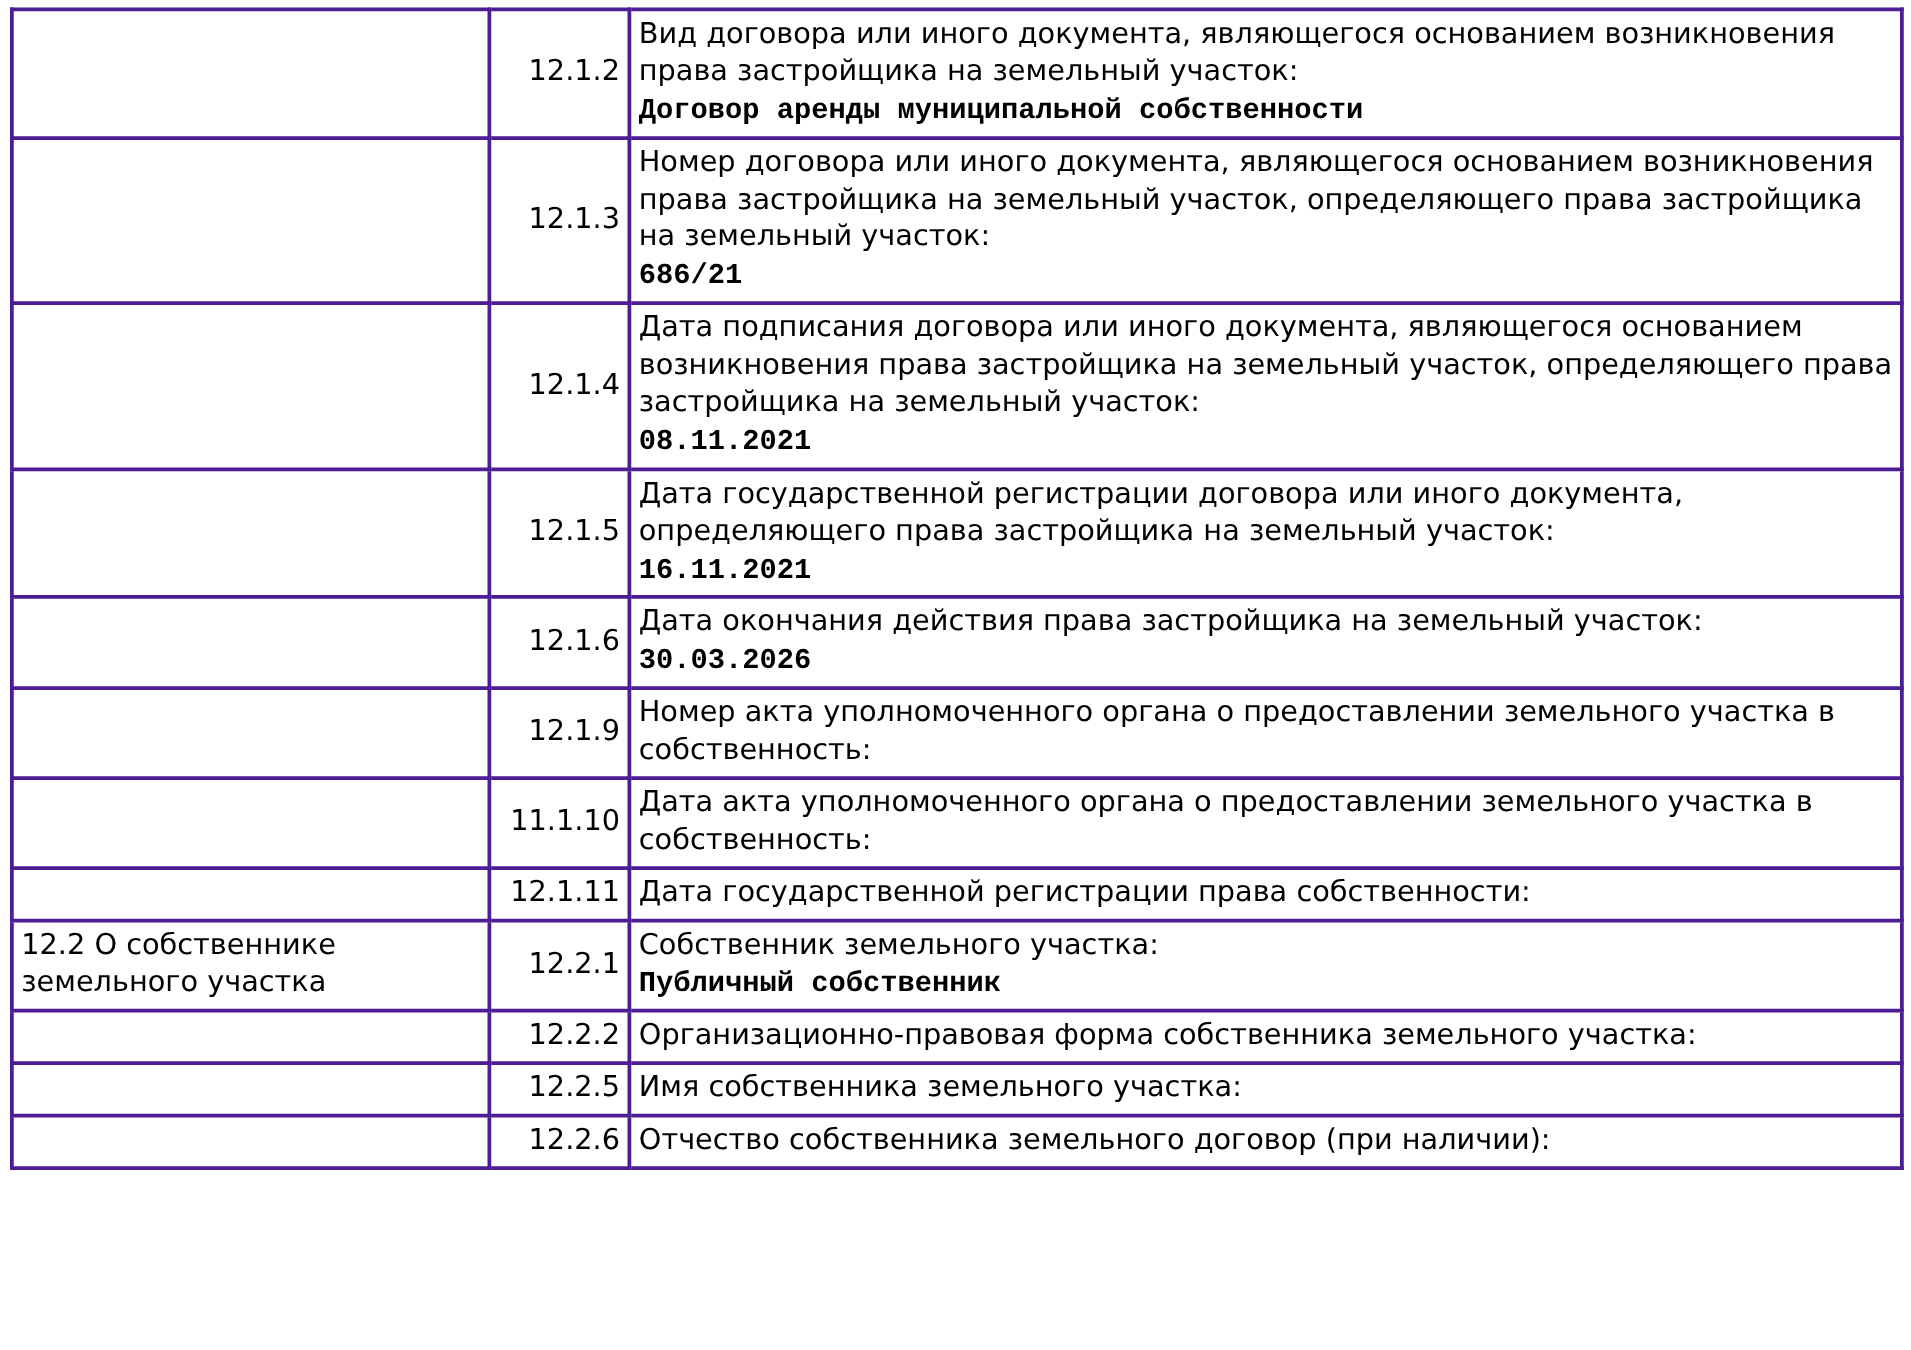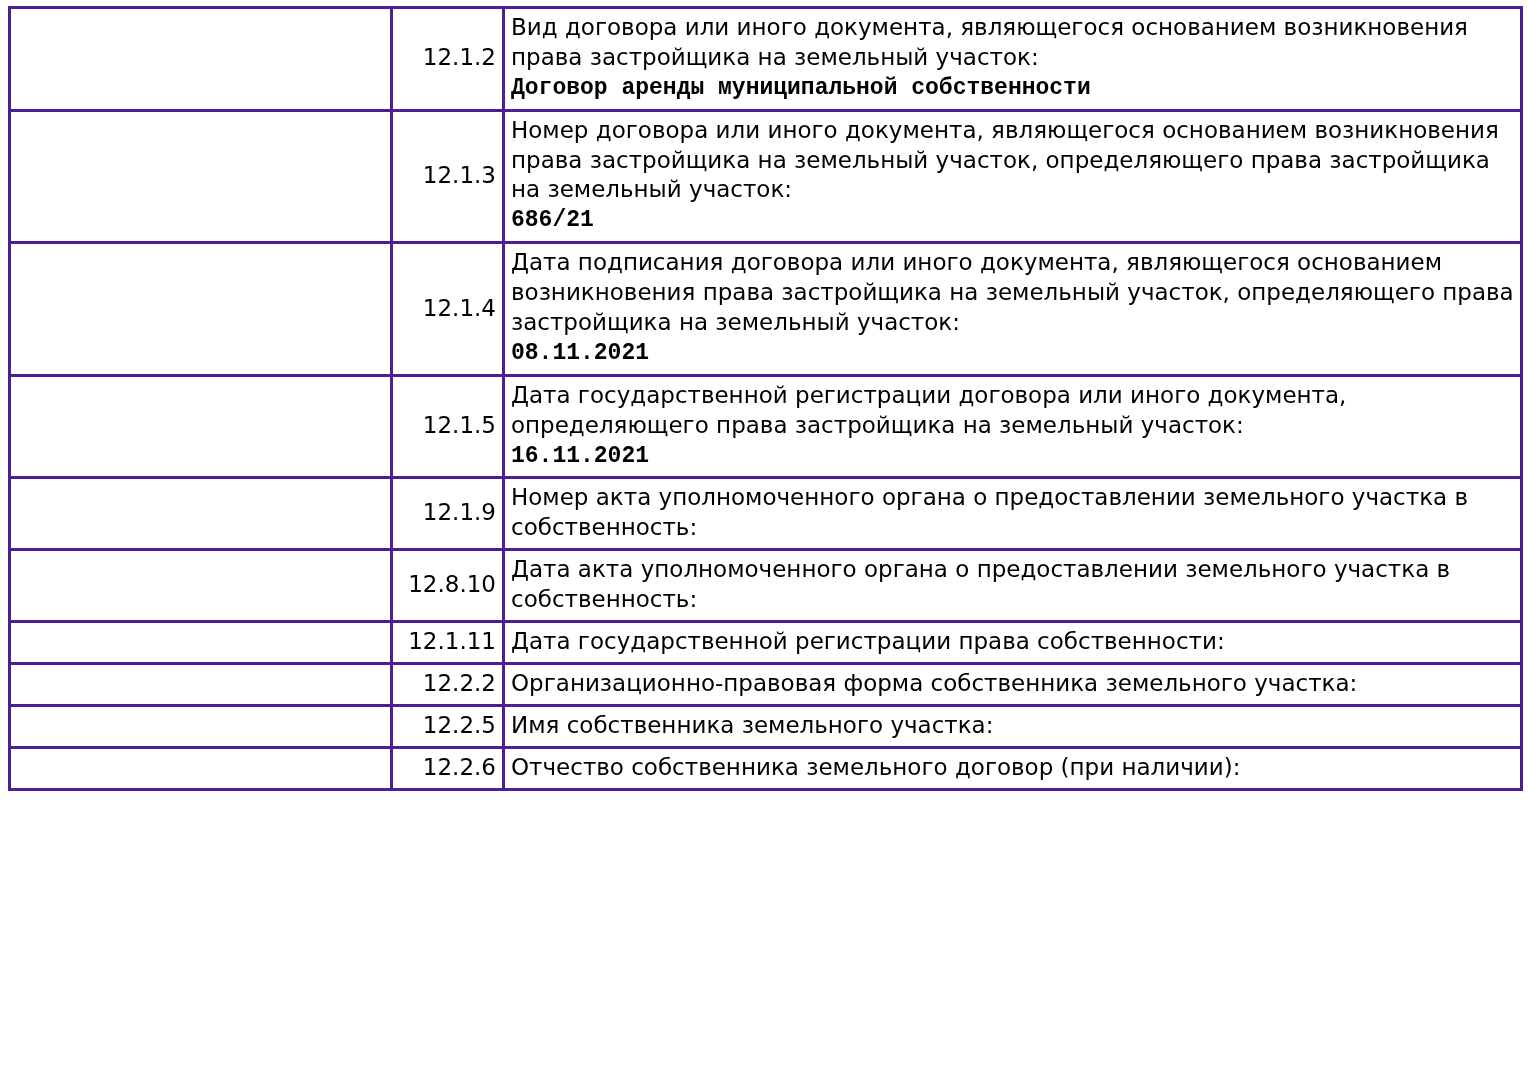--- a/index.html
+++ b/index.html
@@ -96,47 +96,63 @@
 
       <tr>
         <td class="cell-section"></td>
         <td class="cell-code">12.1.5</td>
         <td class="cell-text">
           <span class="label">Дата государственной регистрации договора или иного документа, определяющего права застройщика на земельный участок:</span>
           <span class="value">16.11.2021</span>
         </td>
       </tr>
 
+      <tr>
+        <td class="cell-section"></td>
+        <td class="cell-code">12.1.6</td>
+        <td class="cell-text">
+          <span class="label">Дата окончания действия права застройщика на земельный участок:</span>
+          <span class="value">30.03.2026</span>
+        </td>
+      </tr>
 
 
 
       <tr>
         <td class="cell-section"></td>
         <td class="cell-code">12.1.9</td>
         <td class="cell-text">
           <span class="label">Номер акта уполномоченного органа о предоставлении земельного участка в собственность:</span>
         </td>
       </tr>
 
       <tr>
         <td class="cell-section"></td>
-        <td class="cell-code">12.8.10</td>
+        <td class="cell-code">11.1.10</td>
         <td class="cell-text">
           <span class="label">Дата акта уполномоченного органа о предоставлении земельного участка в собственность:</span>
         </td>
       </tr>
 
       <tr>
         <td class="cell-section"></td>
         <td class="cell-code">12.1.11</td>
         <td class="cell-text">
           <span class="label">Дата государственной регистрации права собственности:</span>
         </td>
       </tr>
 
+      <tr>
+        <td class="cell-section">12.2 О собственнике земельного участка</td>
+        <td class="cell-code">12.2.1</td>
+        <td class="cell-text">
+          <span class="label">Собственник земельного участка:</span>
+          <span class="value">Публичный собственник</span>
+        </td>
+      </tr>
 
       <tr>
         <td class="cell-section"></td>
         <td class="cell-code">12.2.2</td>
         <td class="cell-text">
           <span class="label">Организационно-правовая форма собственника земельного участка:</span>
         </td>
       </tr>
 
 

